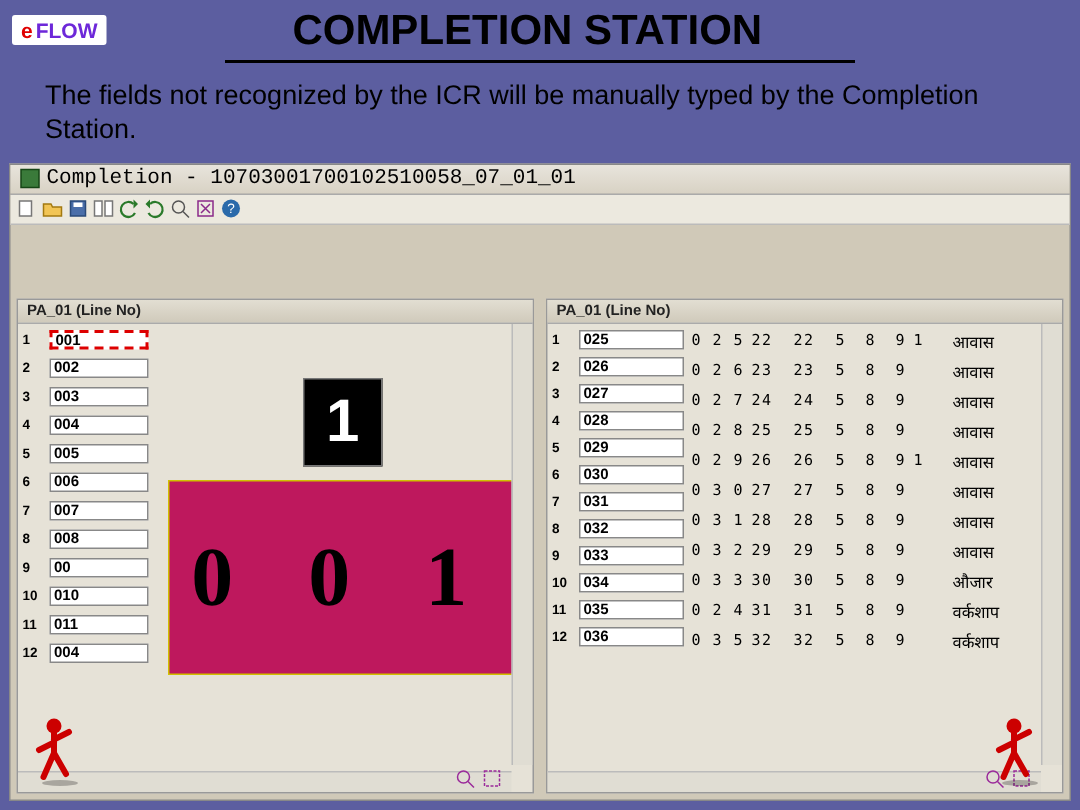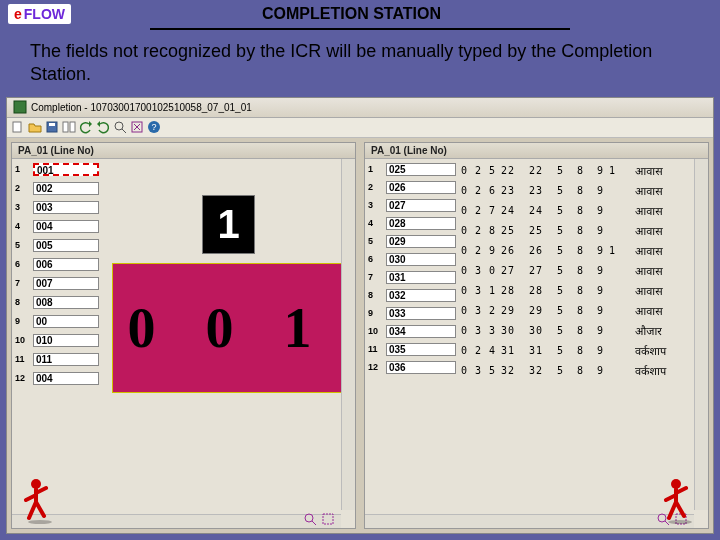--- a/index.html
+++ b/index.html
@@ -2,30 +2,30 @@
 <html><head>
 <meta charset="utf-8">
 <style>
   * { box-sizing: border-box; margin: 0; padding: 0; }
   body { width: 720px; height: 540px; font-family: Arial, sans-serif; background: #5c5ea0; overflow: hidden; }
   .slide { width: 100%; height: 100%; background: #5c5ea0; display: flex; flex-direction: column; }
   .header { padding: 4px 8px; display: flex; align-items: center; gap: 10px; }
   .logo { background: #fff; padding: 2px 6px; border-radius: 2px; display: flex; align-items: center; gap: 2px; font-weight: bold; }
   .logo .red { color: #e00000; font-size: 14px; }
   .logo .green { color: #6d28d9; font-size: 14px; }
-  .title { font-size: 16px; font-weight: bold; color: #000; text-align: center; flex: 1; padding-right: 90px; }
+  .title { font-size: 28px; font-weight: bold; color: #000; text-align: center; flex: 1; padding-right: 90px; }
   .title-underline { height: 2px; background: #000; margin: 0 150px 6px 150px; }
   .subtitle { font-size: 18px; color: #000; padding: 4px 30px 10px 30px; line-height: 1.3; }
   .app { flex: 1; background: #d0c9b8; margin: 0 6px 6px 6px; display: flex; flex-direction: column; border: 1px solid #888; }
-  .app-titlebar { background: linear-gradient(#e8e4dc, #d8d2c4); height: 20px; display: flex; align-items: center; padding: 0 6px; font-size: 10px; border-bottom: 1px solid #aaa; }
+  .app-titlebar { background: linear-gradient(#e8e4dc, #d8d2c4); height: 20px; display: flex; align-items: center; padding: 0 6px; font-size: 14px; border-bottom: 1px solid #aaa; font-family: Liberation Mono, monospace; }
   .app-titlebar .icn { width: 14px; height: 14px; margin-right: 4px; display:inline-flex; align-items:center; justify-content:center; }
   .app-toolbar { background: #ece9df; height: 20px; display: flex; align-items: center; padding: 0 4px; gap: 3px; border-bottom: 1px solid #bbb; }
   .tb-icon { width: 14px; height: 14px; display: inline-flex; align-items: center; justify-content: center; font-size: 9px; }
   .panes { flex: 1; display: flex; gap: 8px; padding: 4px; }
-  .pane { flex: 1; background: #e6e2d7; border: 1px solid #999; display: flex; flex-direction: column; position: relative; }
+  .pane { flex: 1; background: #e6e2d7; border: 1px solid #999; display: flex; flex-direction: column; position: relative; margin-top: 45px; }
   .pane-header { background: linear-gradient(#e2deD2,#d0cabb); font-size: 10px; font-weight: bold; padding: 2px 6px; border-bottom: 1px solid #aaa; color:#222; }
   .pane-body { flex: 1; display: flex; position: relative; overflow: hidden; }
   
   .left-list { width: 90px; background: #e6e2d7; font-size: 10px; padding: 4px 3px; display: flex; flex-direction: column; gap: 6px; }
   .row { display: flex; align-items: center; gap: 4px; }
   .row .idx { width: 14px; font-weight: bold; font-size: 9px; }
   .row .field { flex: 1; background: #fff; border: 1px solid #888; font-size: 10px; padding: 0 2px; height: 13px; line-height: 12px; font-weight: bold; }
   .row.selected .field { border: 2px dashed #d00; }
   .preview-area { flex: 1; position: relative; display: flex; flex-direction: column; }
   .preview-top { height: 100px; display: flex; align-items: center; justify-content: center; position: relative; }

